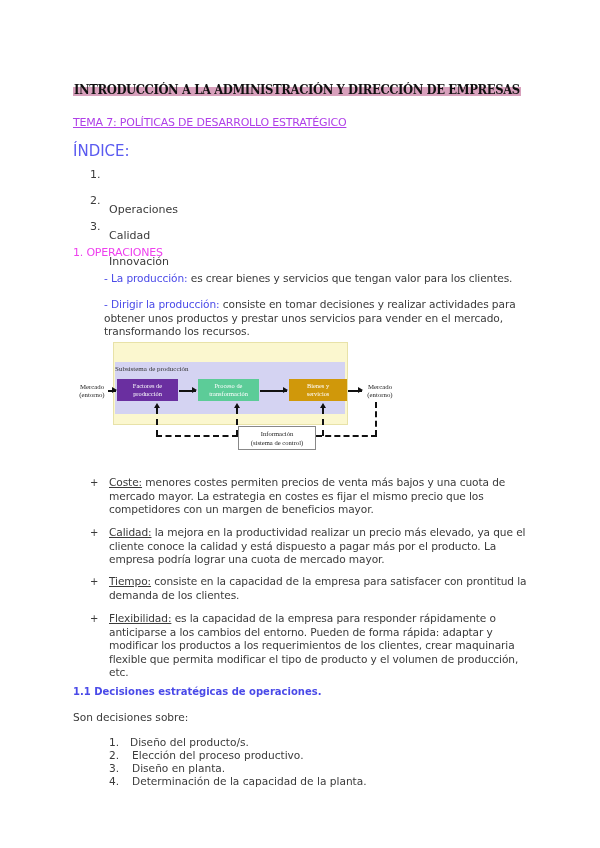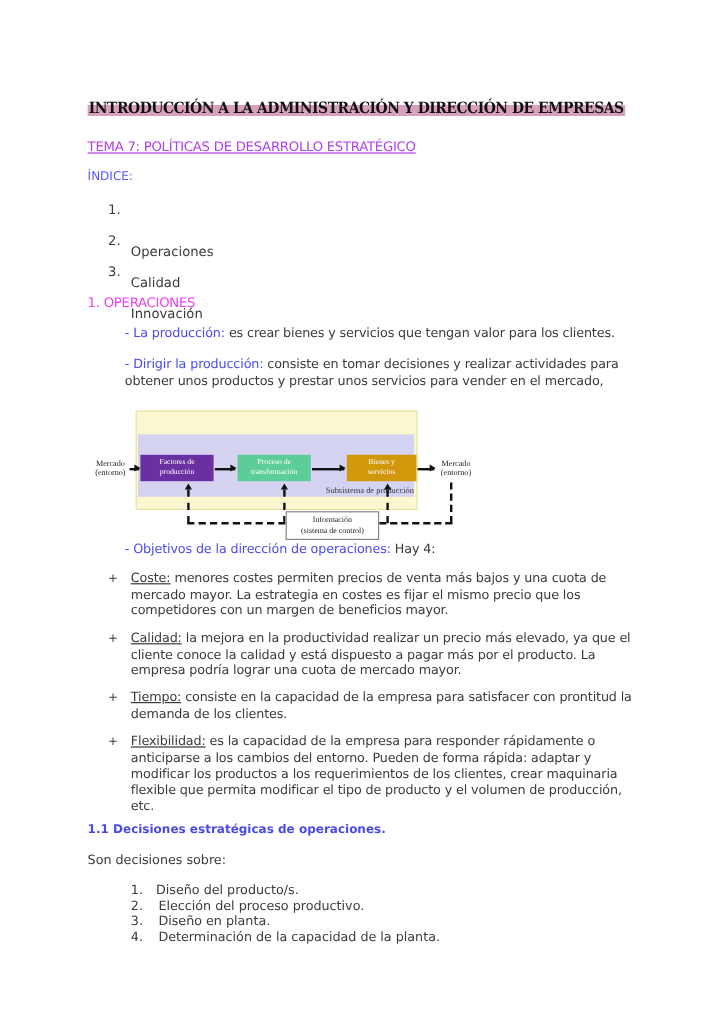--- a/index.html
+++ b/index.html
@@ -5,39 +5,39 @@
   html, body { margin: 0; padding: 0; background: #ffffff; }
   body { width: 600px; height: 848px; position: relative; overflow: hidden;
          font-family: "DejaVu Sans", sans-serif; color: #3a3a3a; }
   .page { position: absolute; left: 0; top: 12px; width: 494px; height: 848px; }
   .abs { position: absolute; white-space: nowrap; }
   .title { left: 73px; top: 70px; font-family: "DejaVu Serif", serif; font-weight: bold;
            font-size: 11.6px; color: #111; letter-spacing: -0.4px;
            background: linear-gradient(to bottom, transparent 35%, #d8a0bc 35%, #d8a0bc 92%, transparent 92%);
            padding: 0 1px; transform: scaleY(1.12); transform-origin: left top; }
   .tema { left: 73px; top: 104px; font-size: 11px; color: #b040e8; text-decoration: underline; letter-spacing: -0.2px; }
-  .indice { left: 73px; top: 130px; font-size: 10px; color: #5a5af0; }
+  .indice { left: 73px; top: 130px; font-size: 15px; color: #5a5af0; }
   .ol-item { font-size: 11px; color: #3a3a3a; }
   .ol-num { position: absolute; left: 90px; }
   .ol-txt { position: absolute; left: 109px; margin-top: 35px; }
   .section { left: 73px; top: 234px; font-size: 11px; color: #ee40ee; letter-spacing: -0.2px; }
   .para { left: 73px; font-size: 10.6px; color: #3a3a3a; line-height: 13.5px; letter-spacing: -0.1px; margin-left: 31px; }
   .hl { color: #4a4ae8; }
   .bullet { position: absolute; left: 90px; font-size: 10px; color: #3a3a3a; }
   .btxt { position: absolute; left: 109px; width: 430px; font-size: 10.6px; line-height: 13.6px; color: #3a3a3a; white-space: normal; letter-spacing: -0.1px; }
   .btxt u { text-decoration: underline; }
   .sub { left: 73px; top: 674px; font-size: 10px; color: #4a4ae8; font-weight: bold; }
   .son { left: 73px; top: 699px; font-size: 10.6px; color: #3a3a3a; }
   .dl { position: absolute; font-size: 10.6px; color: #3a3a3a; white-space: nowrap; }
   
   .diagram { position: absolute; left: 75px; top: 328px; width: 320px; height: 108px; font-family: "Liberation Serif", serif; }
   .sys { position: absolute; left: 38px; top: 2px; width: 233px; height: 81px; background: #fbf7cf; border: 1px solid #e8e2a8; }
   .sys-label { position: absolute; left: 0; width: 100%; top: 4px; text-align: center; font-size: 7px; color: #333; margin-top: 19px; }
   .subsys { position: absolute; left: 40px; top: 22px; width: 230px; height: 52px; background: #d4d3f2; }
-  .subsys-label { position: absolute; left: 0; width: 100%; top: 3px; text-align: right; font-size: 7px; color: #333; margin-top: 40px; }
+  .subsys-label { position: absolute; left: 0; width: 100%; top: 3px; text-align: left; font-size: 7px; color: #333; }
   .box { position: absolute; top: 39px; height: 22px; width: 61px; color: #fff; font-size: 6.4px; text-align: center; line-height: 8px; padding-top: 3px; box-sizing: border-box; }
   .b1 { left: 42px; background: #6a2fa0; }
   .b2 { left: 123px; background: #5ccc98; }
   .b3 { left: 214px; width: 58px; background: #d0980a; }
   .side { position: absolute; font-size: 6.8px; color: #222; text-align: center; line-height: 8px; }
   .arrow { position: absolute; height: 1.5px; background: #111; }
   .arrow::after { content: ""; position: absolute; right: -1px; top: -3px; border-left: 5px solid #111; border-top: 3.5px solid transparent; border-bottom: 3.5px solid transparent; }
   .dash-v { position: absolute; width: 0; border-left: 2px dashed #111; }
   .dash-h { position: absolute; height: 0; border-top: 2px dashed #111; }
   .uparrow { position: absolute; width: 0; height: 0; border-bottom: 5px solid #111; border-left: 3.5px solid transparent; border-right: 3.5px solid transparent; }
@@ -67,20 +67,21 @@
 
   <div class="abs section">1. OPERACIONES</div>
 
   <div class="abs para" style="top:260px">
     <span class="hl">- La producción:</span><span> es crear bienes y servicios que tengan valor para los clientes.</span>
   </div>
 
   <div class="abs para" style="top:286px">
     <div><span class="hl">- Dirigir la producción:</span><span> consiste en tomar decisiones y realizar actividades para</span></div>
     <div>obtener unos productos y prestar unos servicios para vender en el mercado,</div>
+    <div>transformando los recursos.</div>
   </div>
 
   <div class="diagram">
     <div class="sys">
       <div class="sys-label">Sistema empresa</div>
     </div>
     <div class="subsys">
       <div class="subsys-label">Subsistema de producción</div>
     </div>
 
@@ -119,23 +120,20 @@
     <div class="dash-v" style="left:300px; top:62px; height:34px;"></div>
     <div class="dash-h" style="left:81px; top:95px; width:82px;"></div>
     <div class="dash-h" style="left:241px; top:95px; width:61px;"></div>
 
     <div class="info">
       <div>Información</div>
       <div>(sistema de control)</div>
     </div>
   </div>
 
-  <div class="abs para" style="top:440px">
-    <span class="hl">- Objetivos de la dirección de operaciones:</span><span> Hay 4:</span>
-  </div>
 
   <div>
     <span class="bullet" style="top:465px">+</span>
     <div class="btxt" style="top:464px"><u>Coste:</u><span> menores costes permiten precios de venta más bajos y una cuota de mercado mayor. La estrategia en costes es fijar el mismo precio que los competidores con un margen de beneficios mayor.</span></div>
   </div>
   <div>
     <span class="bullet" style="top:515px">+</span>
     <div class="btxt" style="top:514px"><u>Calidad:</u><span> la mejora en la productividad realizar un precio más elevado, ya que el cliente conoce la calidad y está dispuesto a pagar más por el producto. La empresa podría lograr una cuota de mercado mayor.</span></div>
   </div>
   <div>

